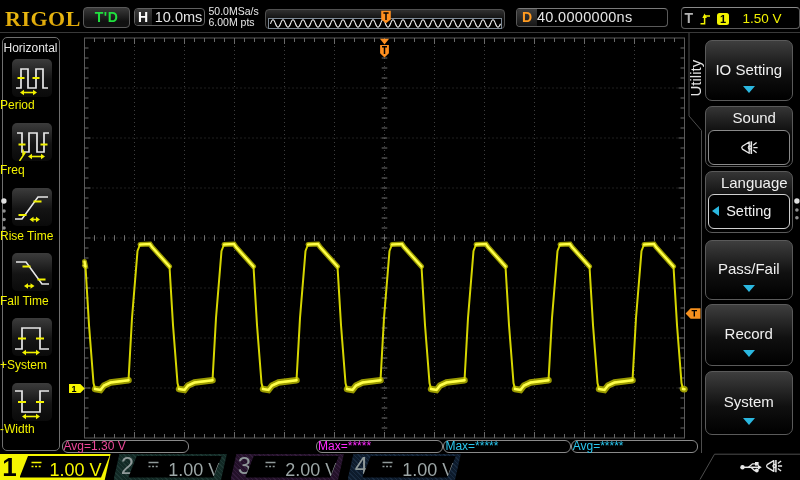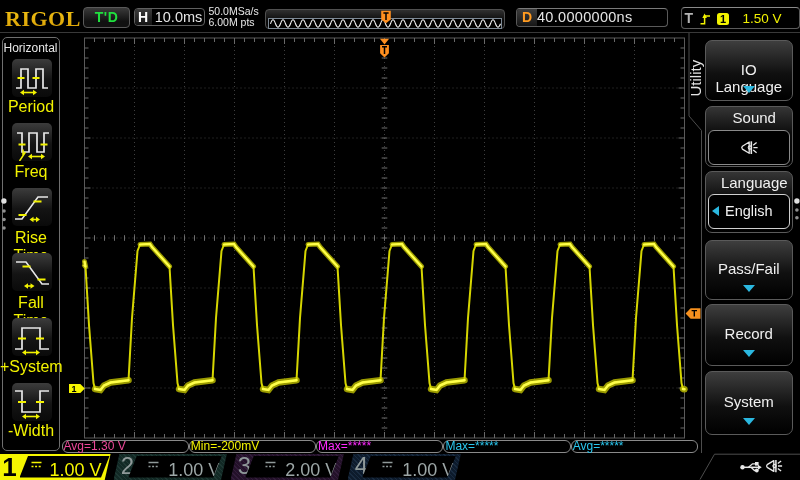--- a/index.html
+++ b/index.html
@@ -41,21 +41,21 @@
   border-radius:2.5px; color:#000; font-weight:bold; font-size:11px; text-align:center; line-height:12px; }
 #tbox .tlev { position:absolute; left:61px; top:2.5px; color:#f0f000; font-size:13.5px; }
 #topsep { position:absolute; left:0; top:32px; width:800px; height:1px; background:#393939; }
 
 
 .lpanel { position:absolute; left:1.5px; top:36.5px; width:58.5px; height:414.5px;
   border:1px solid #6f6f6f; border-radius:5px; background:#000; }
 .lhead { position:absolute; left:0; top:40.5px; width:61px; text-align:center; color:#e8e8e8; font-size:12px; }
 .licon { position:absolute; left:11.5px; width:40px; height:38px; border-radius:5px;
   background:linear-gradient(#3c3c3c,#141414 55%,#0a0a0a); }
-.llab { position:absolute; left:0; width:62px; text-align:center; color:#f2f200; font-size:16px; }
+.llab { position:absolute; left:0; width:62px; text-align:left; color:#f2f200; font-size:12px; }
 .rbtn { position:absolute; left:704.5px; width:88.5px; border:1px solid #5a5a5a; border-radius:7px;
   background:linear-gradient(#3e3e3e,#101010 55%,#000); }
 .rtx { position:absolute; left:0; width:100%; text-align:center; color:#f0f0f0; font-size:15px; }
 .rtri { position:absolute; left:50%; margin-left:-6px; width:0; height:0;
   border-left:6px solid transparent; border-right:6px solid transparent; border-top:7px solid #2bb8e0; }
 .rblk { position:absolute; left:704.5px; width:88.5px; border:1px solid #5a5a5a; border-radius:7px;
   background:linear-gradient(#353535,#0c0c0c 45%,#000); }
 .rtit { position:absolute; left:0; top:2px; width:100%; text-align:center; color:#f0f0f0; font-size:15px;padding-left:11px; }
 .ribox { position:absolute; left:2.5px; right:2.5px; border:1px solid #8a8a8a; border-radius:6px;
   background:#000; display:flex; align-items:center; justify-content:center; }
@@ -156,39 +156,39 @@
 <div class="licon" style="top:383px"><svg width="40" height="38" viewBox="0 0 40 38">
         <path d="M3,8 H10 V29 H28 V8 H37" stroke="#e8e8e8" stroke-width="1.7" fill="none"></path>
         <path d="M6,19 H14 M24,19 H32" stroke="#f2f200" stroke-width="1.8"></path>
         <path d="M12,33.5 H26" stroke="#f2f200" stroke-width="1.6"></path>
         <polygon points="10,33.5 14,30.8 14,36.2" fill="#f2f200"></polygon>
         <polygon points="28,33.5 24,30.8 24,36.2" fill="#f2f200"></polygon>
       </svg></div>
 <div class="llab" style="top:422.3px">-Width</div>
 
 <div class="rbtn" style="top:40px;height:61px">
-      <div class="rtx" style="top:20px">IO Language</div>
+      <div class="rtx" style="top:20px">IO Setting</div>
       <div class="rtri" style="top:45px"></div>
     </div>
 <div class="rblk" style="top:106px;height:61px">
       <div class="rtit">Sound</div>
       <div class="ribox" style="top:23px;height:35px;border-color:#8a8a8a">
         <svg width="19" height="17" viewBox="0 0 19 17">
 <path d="M10.2,3 L3.4,7.2 Q2.1,8.6 3.4,10.1 L10.2,14.3 Z" fill="none" stroke="#e8e8e8" stroke-width="1.3" stroke-linejoin="round"></path>
 <path d="M12.3,2.3 V15" stroke="#e8e8e8" stroke-width="1.6"></path>
 <circle cx="10.9" cy="8.6" r="1.7" fill="none" stroke="#e8e8e8" stroke-width="1.1"></circle>
 <path d="M14.2,6.2 L17.6,3.4 M14.4,8.6 H18.6 M14.2,11 L17.6,13.8" stroke="#e8e8e8" stroke-width="1.3"></path>
 </svg>
       </div>
     </div>
 <div class="rblk" style="top:171px;height:62px">
       <div class="rtit">Language</div>
       <div class="ribox" style="top:21.5px;height:35.5px;border-color:#d0d0d0">
         <span class="ltri"></span>
-        <span class="eng">English</span>
+        <span class="eng">Setting</span>
       </div>
     </div>
 <div class="rbtn" style="top:239.5px;height:60px">
       <div class="rtx" style="top:19px">Pass/Fail</div>
       <div class="rtri" style="top:44px"></div>
     </div>
 <div class="rbtn" style="top:304px;height:62px">
       <div class="rtx" style="top:20px">Record</div>
       <div class="rtri" style="top:45px"></div>
     </div>
@@ -235,21 +235,20 @@
 <circle cx="4" cy="219.5" r="1.8" fill="#8f8f8f"></circle>
 <circle cx="4" cy="228" r="1.8" fill="#8f8f8f"></circle>
 <circle cx="796.9" cy="201" r="2.7" fill="#e0e0e0"></circle>
 <circle cx="796.9" cy="210" r="1.8" fill="#8f8f8f"></circle>
 <circle cx="796.9" cy="217.8" r="1.8" fill="#8f8f8f"></circle>
 <text transform="translate(701,96.5) rotate(-90)" font-size="15" fill="#e4e4e4" font-family="Liberation Sans, sans-serif">Utility</text>
 <path d="M689,33 V116 L701.5,130.5 V453" fill="none" stroke="#4d4d4d" stroke-width="1"></path>
 <path d="M700,479.5 L714.5,454.2 H800" fill="none" stroke="#4d4d4d" stroke-width="1"></path>
 </svg>
 <div class="mslot" style="left:61.5px"><span style="color:#ec4899">Avg=1.30 V</span></div>
-<div class="mslot" style="left:188.8px"><span style="color:#f4f400">Min=-200mV</span></div>
 <div class="mslot" style="left:316.1px"><span style="color:#ff2bff">Max=*****</span></div>
 <div class="mslot" style="left:443.4px"><span style="color:#2bc8f0">Max=*****</span></div>
 <div class="mslot" style="left:570.7px"><span style="color:#2bc8f0">Avg=*****</span></div>
 <div class="chb" style="left:0px;width:110.7px;background:#f6f600;clip-path:polygon(0 0,110.7px 0,104.7px 100%,0 100%);">
       <div class="chnum" style="color:#000;left:0;width:19px;font-weight:bold;font-size:26px;top:-2px">1</div>
       <div class="chin" style="left:19.5px;width:90px">
         <svg class="dc" style="left:11.5px" width="11" height="8" viewBox="0 0 11 8">
           <path d="M0.5,1.5 H10.5" stroke="#f6f600" stroke-width="1.6"></path>
           <path d="M0.5,5.5 H10.5" stroke="#f6f600" stroke-width="1.6" stroke-dasharray="2 1.6"></path>
         </svg>

